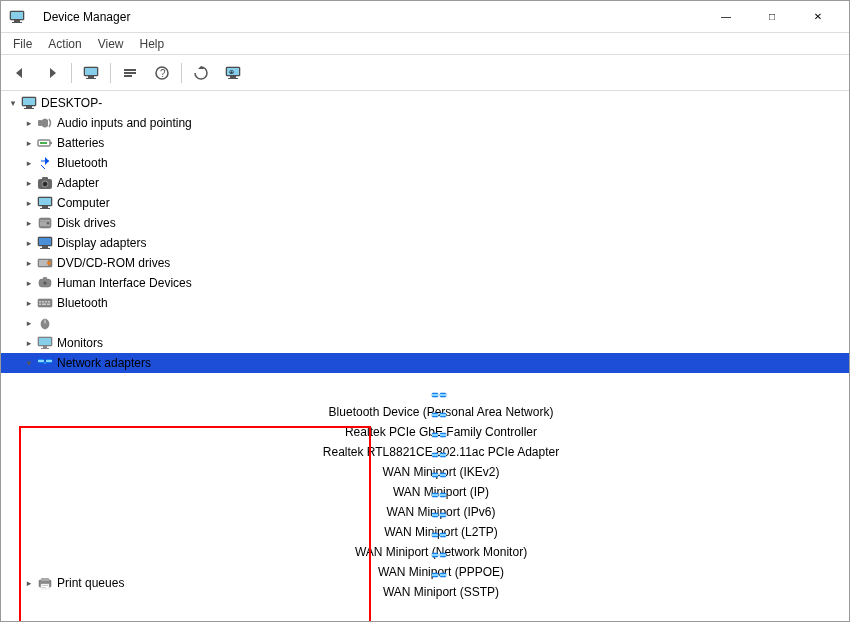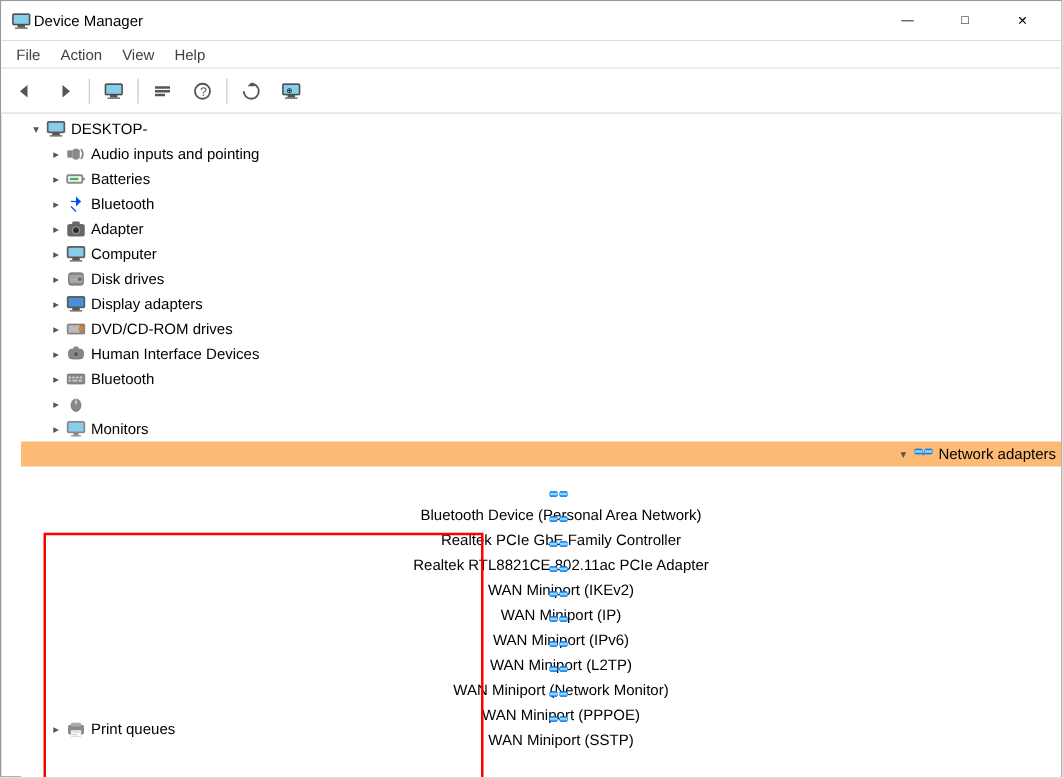--- a/index.html
+++ b/index.html
@@ -25,21 +25,21 @@
       display: flex;
       align-items: center;
       padding: 0 8px;
       border-bottom: 1px solid #ddd;
       justify-content: space-between;
       user-select: none;
     }
     .title-bar-left {
       display: flex;
       align-items: center;
-      gap: 2px;
+      gap: 18px;
     }
     .title-icon {
       width: 16px;
       height: 16px;
     }
     .title-text {
       font-size: 12px;
       color: #000;
     }
     .title-bar-controls {
@@ -239,21 +239,21 @@
         <rect x="1" y="2" width="14" height="9" rx="1" fill="#555" stroke="#333" stroke-width="0.5"></rect>
         <rect x="2" y="3" width="12" height="7" fill="#87ceeb"></rect>
         <rect x="5" y="11" width="6" height="2" fill="#555"></rect>
         <rect x="3" y="13" width="10" height="1" fill="#555"></rect>
         <text x="4" y="9" font-size="6" fill="#000">⊕</text>
       </svg>
     </button>
   </div>
 
   <div class="content-area">
-    <div class="tree-view" style="position:relative;margin-left:16px;">
+    <div class="tree-view" style="position:relative;">
 
       <div class="red-box" style="top:335px; left:18px; width:352px; height:248px;"></div>
 
       <div class="tree-item indent-0">
         <span class="expander expanded"></span>
         <span class="item-icon">
           <svg width="16" height="16" viewBox="0 0 16 16">
             <rect x="1" y="2" width="14" height="9" rx="1" fill="#555" stroke="#333" stroke-width="0.5"></rect>
             <rect x="2" y="3" width="12" height="7" fill="#87ceeb"></rect>
             <rect x="5" y="11" width="6" height="2" fill="#555"></rect>
@@ -410,21 +410,21 @@
           <svg width="16" height="16" viewBox="0 0 16 16">
             <rect x="1" y="2" width="14" height="9" rx="1" fill="#888" stroke="#666" stroke-width="0.5"></rect>
             <rect x="2" y="3" width="12" height="7" fill="#87ceeb"></rect>
             <rect x="6" y="11" width="4" height="2" fill="#888"></rect>
             <rect x="4" y="13" width="8" height="1" fill="#888"></rect>
           </svg>
         </span>
         <span class="item-label">Monitors</span>
       </div>
 
-      <div class="tree-item indent-1 selected" style="background:#fdba74;justify-content:flex-end;">
+      <div class="tree-item indent-1 selected" style="background:#1d4ed8;">
         <span class="expander expanded"></span>
         <span class="item-icon">
           <svg width="16" height="16" viewBox="0 0 16 16">
             <rect x="1" y="4" width="6" height="4" rx="1" fill="#1a8cff" stroke="#0060cc" stroke-width="0.5"></rect>
             <rect x="1" y="5" width="6" height="2" fill="#87d7ff"></rect>
             <rect x="9" y="4" width="6" height="4" rx="1" fill="#1a8cff" stroke="#0060cc" stroke-width="0.5"></rect>
             <rect x="9" y="5" width="6" height="2" fill="#87d7ff"></rect>
             <rect x="7" y="7" width="2" height="2" fill="#1a8cff"></rect>
           </svg>
         </span>

